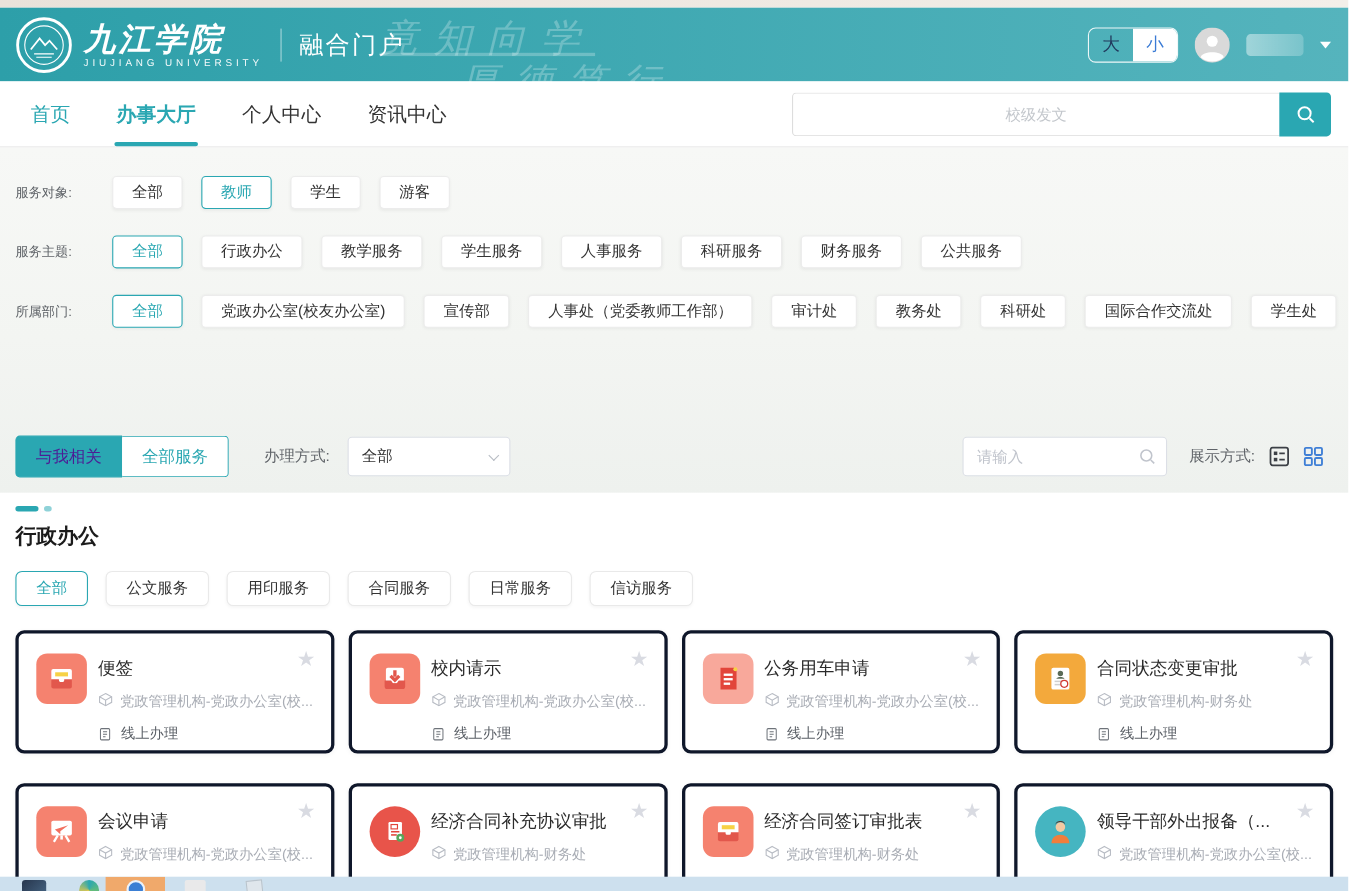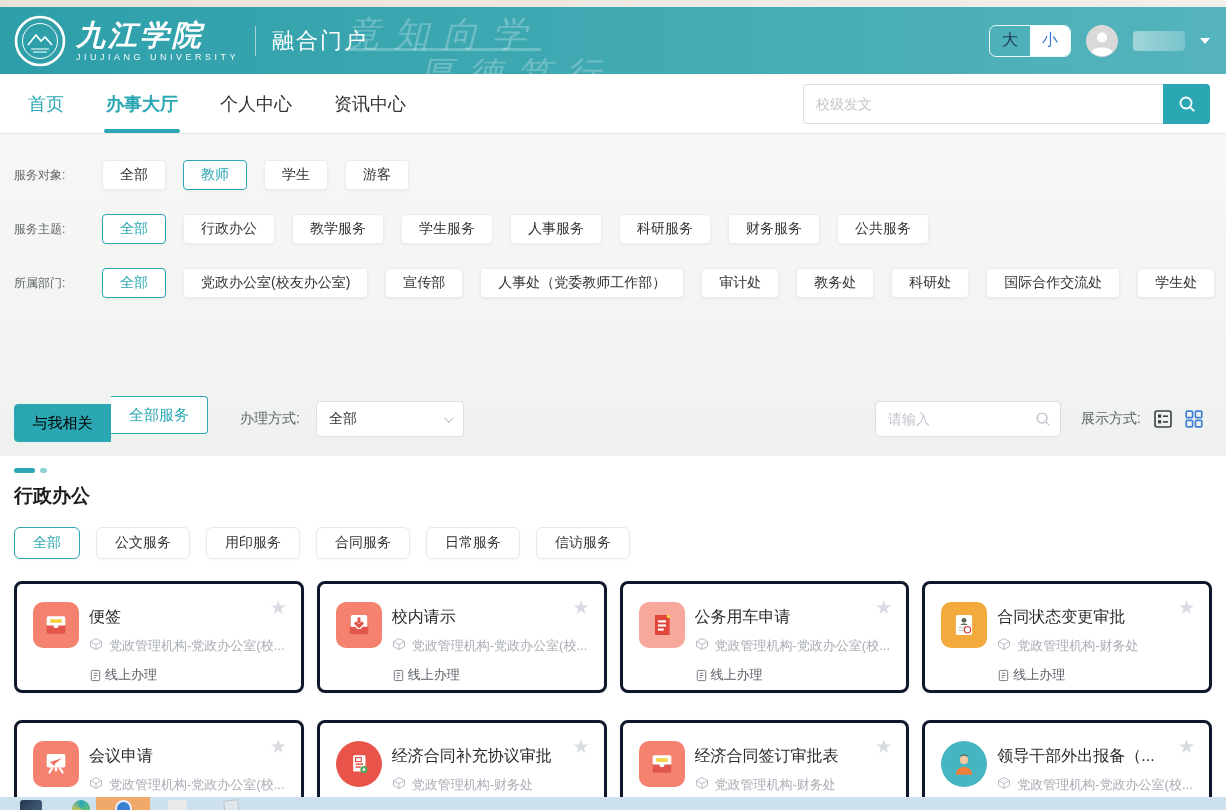--- a/index.html
+++ b/index.html
@@ -30,38 +30,38 @@
   .user-name-blob { width:52px; height:20px; border-radius:4px; background:linear-gradient(90deg,rgba(255,255,255,.45),rgba(255,255,255,.22)); }
   .caret-down { width:0; height:0; border-left:5px solid transparent; border-right:5px solid transparent; border-top:6px solid #fff; }
 
   
   .navbar { position:relative; height:60px; background:#fff; border-bottom:1px solid #e8e8e8; display:flex; align-items:center; padding-left:28px; }
   .nav-item { font-size:18px; color:#333; margin-right:42px; cursor:pointer; position:relative; height:100%; display:flex; align-items:center; text-decoration:none; }
   .nav-item.teal { color:#2aa7b2; }
   .nav-item.active { color:#2aa7b2; font-weight:bold; }
   .nav-item.active::after { content:""; position:absolute; left:-2px; right:-2px; bottom:0; height:4px; background:#2aa7b2; border-radius:2px; }
   .nav-search { position:absolute; right:16px; top:10px; display:flex; }
-  .nav-search input { width:360px; height:40px; border:1px solid #ddd; border-right:none; border-radius:4px 0 0 4px; padding:0 12px; font-size:14px; color:#333; outline:none; }
+  .nav-search input { width:443px; height:40px; border:1px solid #ddd; border-right:none; border-radius:4px 0 0 4px; padding:0 12px; font-size:14px; color:#333; outline:none;text-align:center; }
   .nav-search input::placeholder { color:#c3c7cc; }
   .nav-search-btn { width:47px; height:40px; background:#2aa7b2; border:none; border-radius:0 4px 4px 0; display:flex; align-items:center; justify-content:center; cursor:pointer; }
 
   
   .filter-area { background:linear-gradient(180deg,#f7f8f6 0%,#f3f5f2 55%,#eef1ee 100%); padding:26px 14px 14px; }
   .filter-row { display:flex; align-items:center; margin-bottom:24px; }
   .filter-label { width:88px; flex:0 0 auto; color:#5f6368; font-size:12px; }
   .chip { height:30px; padding:0 17px; margin-right:17px; background:#fff; border:1px solid #ececec; border-radius:4px; font-size:14px; color:#333; cursor:pointer; box-shadow:0 1px 3px rgba(0,0,0,.05); white-space:nowrap; }
   .chip.selected { border-color:#2aa7b2; color:#2aa7b2; }
   .chev { width:7px; height:7px; border-right:1.5px solid currentColor; border-bottom:1.5px solid currentColor; transform:rotate(45deg) translateY(-2px); }
   .filter-spacer { height:74px; }
 
   
   .toolbar { display:flex; align-items:center; }
   .seg { display:flex; }
   .seg-btn { height:38px; width:97px; display:flex; align-items:center; justify-content:center; font-size:15px; cursor:pointer; }
-  .seg-btn.on { background:#2aa7b2; color:#000000; border:1px solid #2aa7b2; border-radius:4px 0 0 4px;margin-top:8px; }
+  .seg-btn.on { background:#2aa7b2; color:#4c1d95; border:1px solid #2aa7b2; border-radius:4px 0 0 4px; }
   .seg-btn.off { background:#fff; color:#2aa7b2; border:1px solid #2aa7b2; border-left:none; border-radius:0 4px 4px 0;font-family:Liberation Serif, serif; }
   .method-label { margin-left:32px; color:#5f6368; font-size:14px; }
   .method-select { margin-left:16px; width:148px; height:36px; background:#fff; border:1px solid #dcdfe6; border-radius:4px; display:flex; align-items:center; padding:0 12px; font-size:14px; color:#333; cursor:pointer; }
   .method-select .chev { margin-left:auto; color:#b7bcc4; }
   .tb-search { margin-left:auto; position:relative; }
   .tb-search input { width:186px; height:36px; border:1px solid #dcdfe6; border-radius:4px; padding:0 32px 0 12px; font-size:14px; outline:none; color:#333; background:#fff; }
   .tb-search input::placeholder { color:#c0c4cc; }
   .tb-search .mag { position:absolute; right:9px; top:9px; }
   .display-label { margin-left:20px; color:#5f6368; font-size:14px; }
   .view-icons { display:flex; gap:11px; margin-left:12px; margin-right:8px; }
@@ -84,21 +84,21 @@
   .bg-salmon { background:#f5826f; }
   .bg-pink { background:#f8a89b; }
   .bg-orange { background:#f3a93c; }
   .bg-red { background:#e8544a; }
   .bg-teal { background:#45b5c1; }
   .card-title { font-size:16px; color:#2b2b2b; line-height:22px; margin-top:4px; white-space:nowrap; overflow:hidden; text-overflow:ellipsis; padding-right:26px; }
   .star { position:absolute; right:14px; top:14px; color:#d9dbe2; font-size:19px; line-height:19px; cursor:pointer; }
   .star::before { content:"★"; }
   .meta-line { display:flex; gap:6px; margin-top:9px; font-size:13px; color:#a9adb5; white-space:nowrap; overflow:hidden; }
   .meta-line .txt { overflow:hidden; text-overflow:ellipsis; }
-  .method-line { display:flex; align-items:center; gap:3px; margin-top:11px; font-size:13px; color:#5a5f66; }
+  .method-line { display:flex; align-items:center; gap:8px; margin-top:11px; font-size:13px; color:#5a5f66; }
 
   
   .taskbar { position:absolute; left:0; right:0; bottom:0; height:13px; background:#cde0ee; overflow:hidden; }
   .tb-ic { position:absolute; top:3px; }
   .tb-hl { position:absolute; left:96px; top:0; width:54px; height:13px; background:#f0a96b; }
   .tb1 { left:20px; width:22px; height:20px; background:linear-gradient(135deg,#27364d,#4a6b8a); border-radius:3px; }
   .tb2 { left:72px; width:18px; height:18px; border-radius:50%; background:conic-gradient(#2aa7b2,#6fc06f,#e8c84a,#2aa7b2); }
   .tb3 { left:115px; width:17px; height:17px; border-radius:50%; background:#3b7fd4; border:2px solid #eaf2fb; }
   .tb4 { left:168px; width:19px; height:17px; background:#e9e9ea; border-radius:2px; border-bottom:3px solid #2b5797; }
   .tb5 { left:224px; width:15px; height:16px; background:#dfe6ec; border:1px solid #b9c4cd; transform:rotate(-6deg); }

